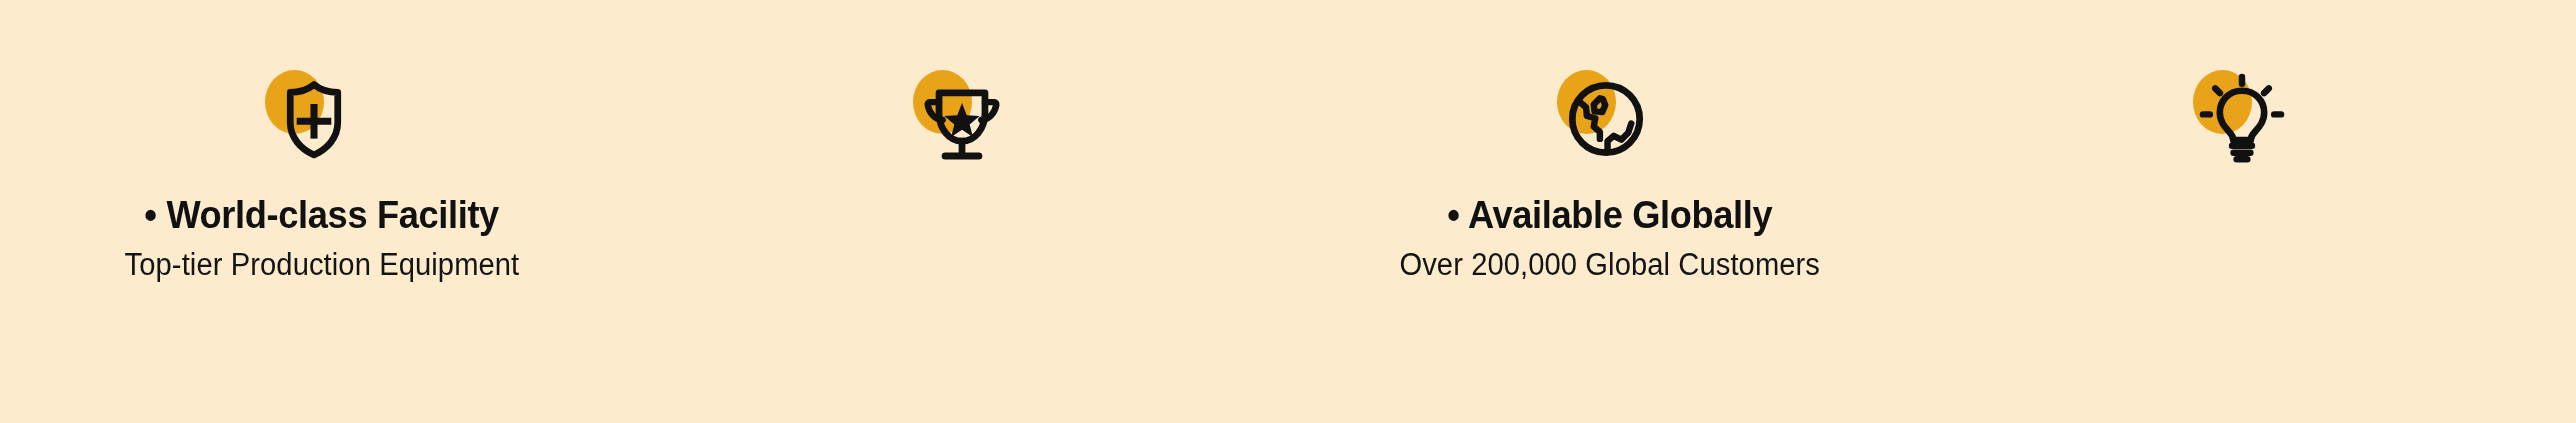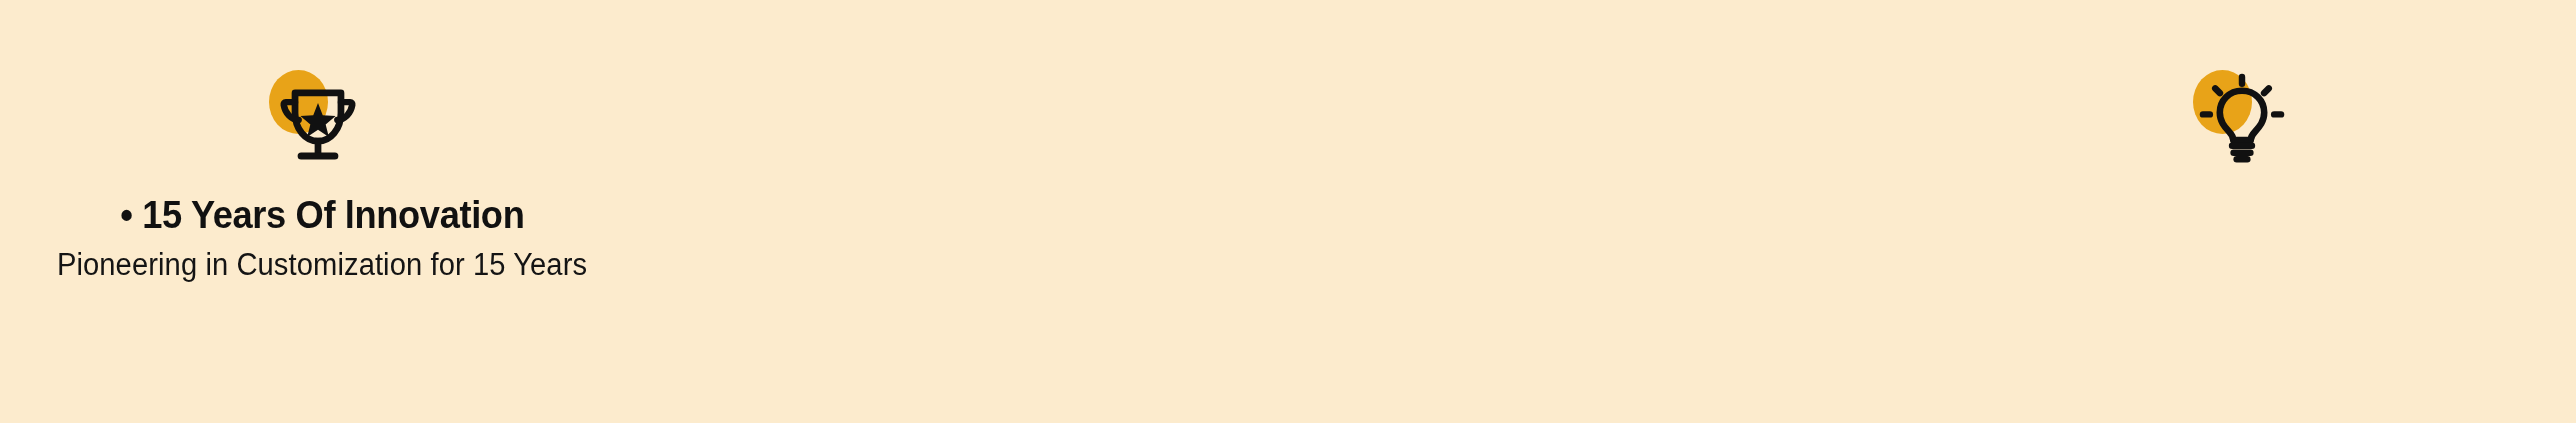--- a/index.html
+++ b/index.html
@@ -104,41 +104,70 @@
   .feature.f1 .icon-wrap { margin-left: -16px; }
   .feature.f2 .icon-wrap { margin-left: -9px; }
   .feature.f3 .icon-wrap { margin-left: -7.2px; }
   .feature.f4 .icon-wrap { margin-left: -25px; }
 </style>
 </head>
 <body>
 
 <div id="banner">
 
+  <div class="feature f1">
+    <div class="icon-wrap">
+      <div class="blob" style="background:#E8A318;"></div>
+      <span class="glyph">
+        <svg viewBox="0 0 64 64" fill="none" xmlns="http://www.w3.org/2000/svg">
+          <path d="M32 9.5 C27.5 13.2 22 14.6 16.5 14.6 L16.5 34.5 C16.5 44 23.2 51.5 32 55.5 C40.8 51.5 47.5 44 47.5 34.5 L47.5 14.6 C42 14.6 36.5 13.2 32 9.5 Z" stroke="#111111" stroke-width="4.4" stroke-linejoin="round" stroke-linecap="round"></path>
+          <path d="M32 24.5 L32 42.5" stroke="#111111" stroke-width="4.6" stroke-linecap="square"></path>
+          <path d="M23 33.5 L41 33.5" stroke="#111111" stroke-width="4.6" stroke-linecap="square"></path>
+        </svg>
+      </span>
+    </div>
+    <div class="texts">
+      <div class="headline">• World-class Facility</div>
+      <div class="subline">Top-tier Production Equipment</div>
+    </div>
+  </div>
 
   <div class="feature f2">
     <div class="icon-wrap">
       <div class="blob" style="background:#E8A318;"></div>
       <span class="glyph">
         <svg viewBox="0 0 64 64" fill="none" xmlns="http://www.w3.org/2000/svg">
           <path d="M17 15 L47 15 L47 28 C47 38.5 40.2 46.5 32 46.5 C23.8 46.5 17 38.5 17 28 Z" stroke="#111111" stroke-width="4.4" stroke-linejoin="round"></path>
           <path d="M17 21 L11 21 C10 21 9.4 21.7 9.6 22.8 C10.6 28.4 14.4 32.4 19.4 32.6" stroke="#111111" stroke-width="4.2" stroke-linecap="round" stroke-linejoin="round"></path>
           <path d="M47 21 L53 21 C54 21 54.6 21.7 54.4 22.8 C53.4 28.4 49.6 32.4 44.6 32.6" stroke="#111111" stroke-width="4.2" stroke-linecap="round" stroke-linejoin="round"></path>
           <path d="M32 46.5 L32 54" stroke="#111111" stroke-width="4.4" stroke-linecap="square"></path>
           <path d="M21 56.2 L43 56.2" stroke="#111111" stroke-width="4.6" stroke-linecap="round"></path>
           <path d="M32 21.5 L35.1 29.6 L43.5 30.1 L37 35.6 L39.1 43.8 L32 39.1 L24.9 43.8 L27 35.6 L20.5 30.1 L28.9 29.6 Z" fill="#111111"></path>
         </svg>
       </span>
     </div>
+  </div>
+
+  <div class="feature f3">
+    <div class="icon-wrap">
+      <div class="blob" style="background:#E8A318;"></div>
+      <span class="glyph">
+        <svg viewBox="0 0 64 64" fill="none" xmlns="http://www.w3.org/2000/svg">
+          <circle cx="32" cy="32" r="22" stroke="#111111" stroke-width="4.4"></circle>
+          <path d="M14.5 20.5 L19 24.5 L19.5 30 L25 31.5 L24 37 L28 40.5 L28 45" stroke="#111111" stroke-width="4.2" stroke-linecap="round" stroke-linejoin="round"></path>
+          <path d="M28 18.5 L24 22.5 L24.5 27 L29.5 27.5 L31.5 23 L30 19 Z" stroke="#111111" stroke-width="4.2" stroke-linejoin="round"></path>
+          <path d="M33 52.5 L33 46.5 L37 43 L42 45.5 L46.5 41 L48.5 35" stroke="#111111" stroke-width="4.2" stroke-linecap="round" stroke-linejoin="round"></path>
+        </svg>
+      </span>
+    </div>
     <div class="texts">
-      <div class="headline">• 15 Years Of lnnovation</div>
-      <div class="subline">Pioneering in Customization for 15 Years</div>
+      <div class="headline">• Available Globally</div>
+      <div class="subline">Over 200,000 Global Customers</div>
     </div>
   </div>
-
 
   <div class="feature f4">
     <div class="icon-wrap">
       <div class="blob" style="background:#E8A318;"></div>
       <span class="glyph">
         <svg viewBox="0 0 64 64" fill="none" xmlns="http://www.w3.org/2000/svg">
           <path d="M32 13.5 C23.6 13.5 17.5 20 17.5 27.8 C17.5 33.6 20.6 37.2 23.6 40.4 C25.4 42.3 26.3 43.6 26.3 45.8 L37.7 45.8 C37.7 43.6 38.6 42.3 40.4 40.4 C43.4 37.2 46.5 33.6 46.5 27.8 C46.5 20 40.4 13.5 32 13.5 Z" stroke="#111111" stroke-width="4.3" stroke-linejoin="round" stroke-linecap="round"></path>
           <path d="M25.5 49.5 L38.5 49.5" stroke="#111111" stroke-width="4.2" stroke-linecap="round"></path>
           <path d="M26.5 54 L37.5 54" stroke="#111111" stroke-width="4.2" stroke-linecap="round"></path>
           <path d="M28.5 58.3 L35.5 58.3" stroke="#111111" stroke-width="4.2" stroke-linecap="round"></path>

